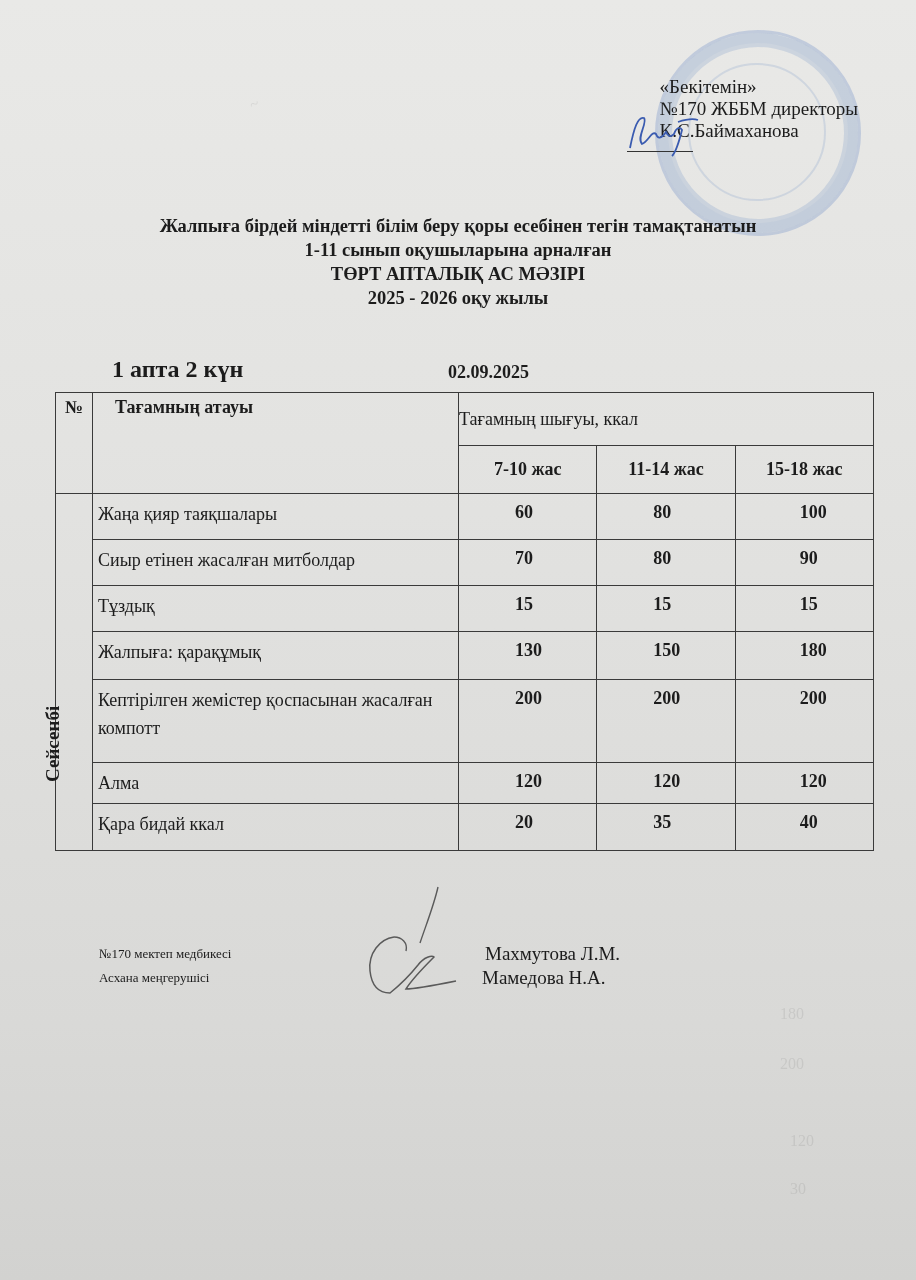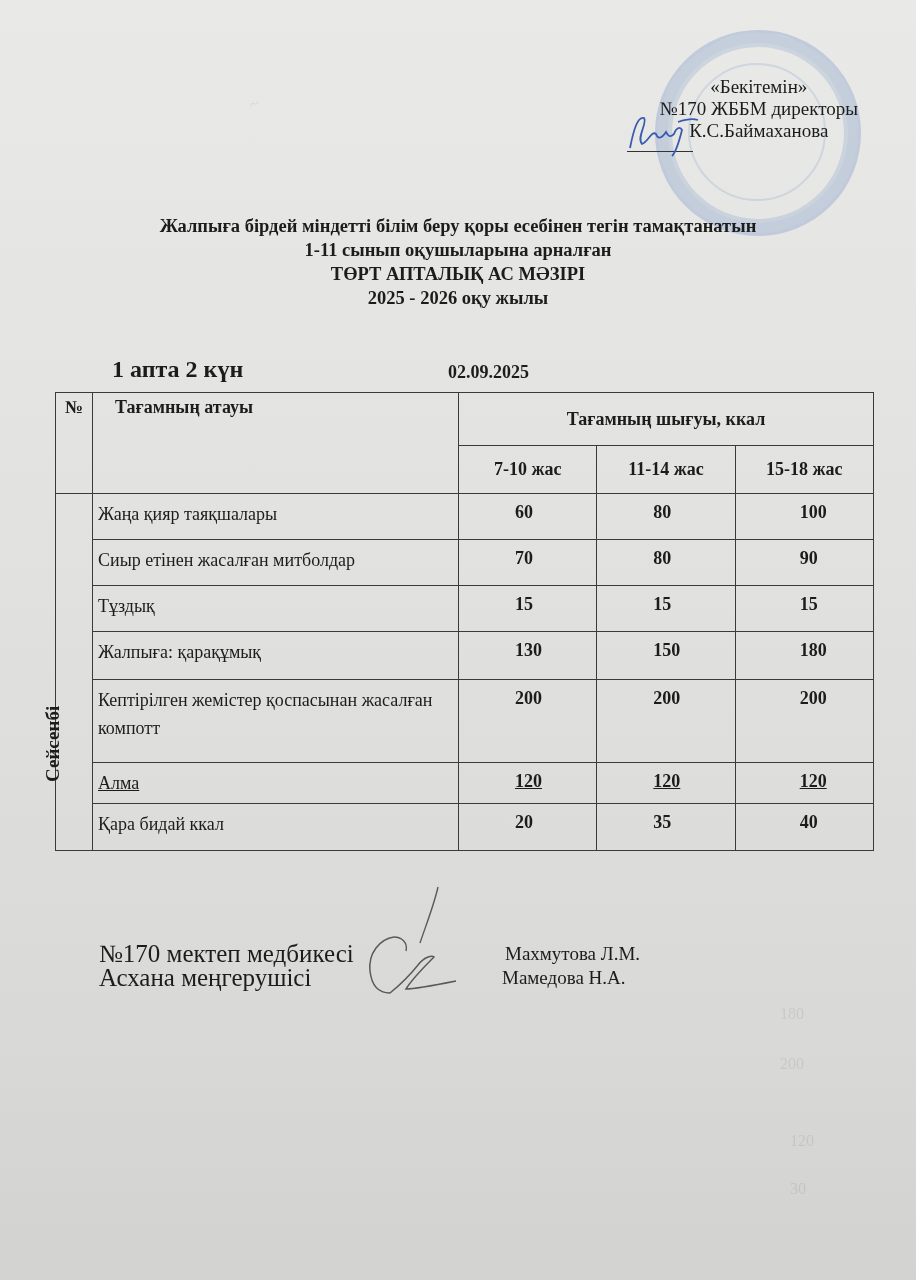--- a/index.html
+++ b/index.html
@@ -16,21 +16,21 @@
     border-radius: 50%;
     border: 3px solid rgba(120,150,200,0.35);
     box-shadow: inset 0 0 0 10px rgba(120,150,200,0.08), inset 0 0 0 14px rgba(120,150,200,0.25);
   }
   .stamp-inner {
     position: absolute; left: 30px; top: 30px; width: 134px; height: 134px; border-radius: 50%;
     border: 2px solid rgba(120,150,200,0.22);
   }
 
   
-  .approval { position: absolute; right: 58px; top: 76px; text-align: center; font-size: 19px; line-height: 22px; }
+  .approval { position: absolute; right: 58px; top: 76px; text-align: left; font-size: 19px; line-height: 22px; }
   .approval div { white-space: nowrap; }
   .sig-line { position: absolute; left: 627px; top: 151px; width: 66px; border-top: 1.5px solid #333; }
   .director-sig { position: absolute; left: 622px; top: 108px; }
 
   
   .titles { position: absolute; left: 0; width: 1016px; top: 214px; text-align: center; font-weight: bold; font-size: 18.5px; line-height: 24px; }
   .titles div { white-space: nowrap; }
 
   .meta-left { position: absolute; left: 112px; top: 356px; font-weight: bold; font-size: 24px; }
   .meta-date { position: absolute; left: 448px; top: 362px; font-weight: bold; font-size: 18px; }
@@ -40,21 +40,21 @@
     position: absolute; left: 55px; top: 392px;
     border-collapse: collapse; table-layout: fixed;
     width: 819px;
   }
   table.menu td, table.menu th {
     border: 1.4px solid #3a3a3a; padding: 0; vertical-align: top;
     font-size: 18px;
   }
   .th-num { width: 36px; font-weight: bold; text-align: center; padding-top: 4px !important; font-size: 17px; }
   .th-name { width: 343px; font-weight: bold; text-align: left; padding-left: 22px !important; padding-top: 4px !important; }
-  .th-kcal { font-weight: bold; text-align: center; padding-top: 16px !important; height: 36px; }
+  .th-kcal { font-weight: normal; text-align: left; padding-top: 16px !important; height: 36px; }
   .th-age { font-weight: bold; text-align: center; vertical-align: middle !important; height: 47px; }
   .w1 { width: 141px; } .w2 { width: 142px; } .w3 { width: 151px; }
 
   .day-cell { position: relative; }
   .day-label {
     position: absolute; left: 50%; bottom: 6px;
     transform: translateX(-50%) rotate(-90deg); transform-origin: center;
     font-weight: bold; font-size: 19px; white-space: nowrap;
     width: 0; height: 0;
   }
@@ -62,22 +62,22 @@
 
   .name-cell { padding: 6px 4px 0 5px !important; line-height: 28px; font-weight: normal; }
   .val-cell { font-weight: bold; padding-top: 8px !important; }
   .v1 { padding-left: 56px !important; }
   .v2 { padding-left: 56px !important; }
   .v3 { padding-left: 64px !important; }
   tr.r { height: 46px; }
   tr.r2 { height: 83px; }
 
   
-  .footer { position: absolute; left: 99px; top: 942px; font-size: 25px; line-height: 24px; }
-  .footer-names { position: absolute; left: 482px; top: 942px; font-size: 19px; line-height: 24px; margin-left: 20px; }
+  .footer { position: absolute; left: 99px; top: 942px; font-size: 13px; line-height: 24px; }
+  .footer-names { position: absolute; left: 482px; top: 942px; font-size: 19px; line-height: 24px; }
   .footer div, .footer-names div { white-space: nowrap; }
   .nurse-sig { position: absolute; left: 360px; top: 885px; }
 
   
   .ghost { position: absolute; color: rgba(60,60,60,0.10); font-size: 16px; white-space: nowrap; }
 </style>
 </head>
 <body>
 
 <div class="ghost" style="left:250px;top:95px;transform:rotate(-20deg);">~</div>
@@ -151,21 +151,21 @@
     <td class="val-cell v1">130</td>
     <td class="val-cell v2">150</td>
     <td class="val-cell v3">180</td>
   </tr>
   <tr class="r2">
     <td class="name-cell">Кептірілген жемістер қоспасынан жасалған компотт</td>
     <td class="val-cell v1">200</td>
     <td class="val-cell v2">200</td>
     <td class="val-cell v3">200</td>
   </tr>
-  <tr class="r" style="height:41px;text-decoration:underline;">
+  <tr class="r" style="height:41px;">
     <td class="name-cell">Алма</td>
     <td class="val-cell v1">120</td>
     <td class="val-cell v2">120</td>
     <td class="val-cell v3">120</td>
   </tr>
   <tr class="r" style="height:47px;">
     <td class="name-cell">Қара бидай ккал</td>
     <td class="val-cell v1">20</td>
     <td class="val-cell v2">35</td>
     <td class="val-cell v3">40</td>

